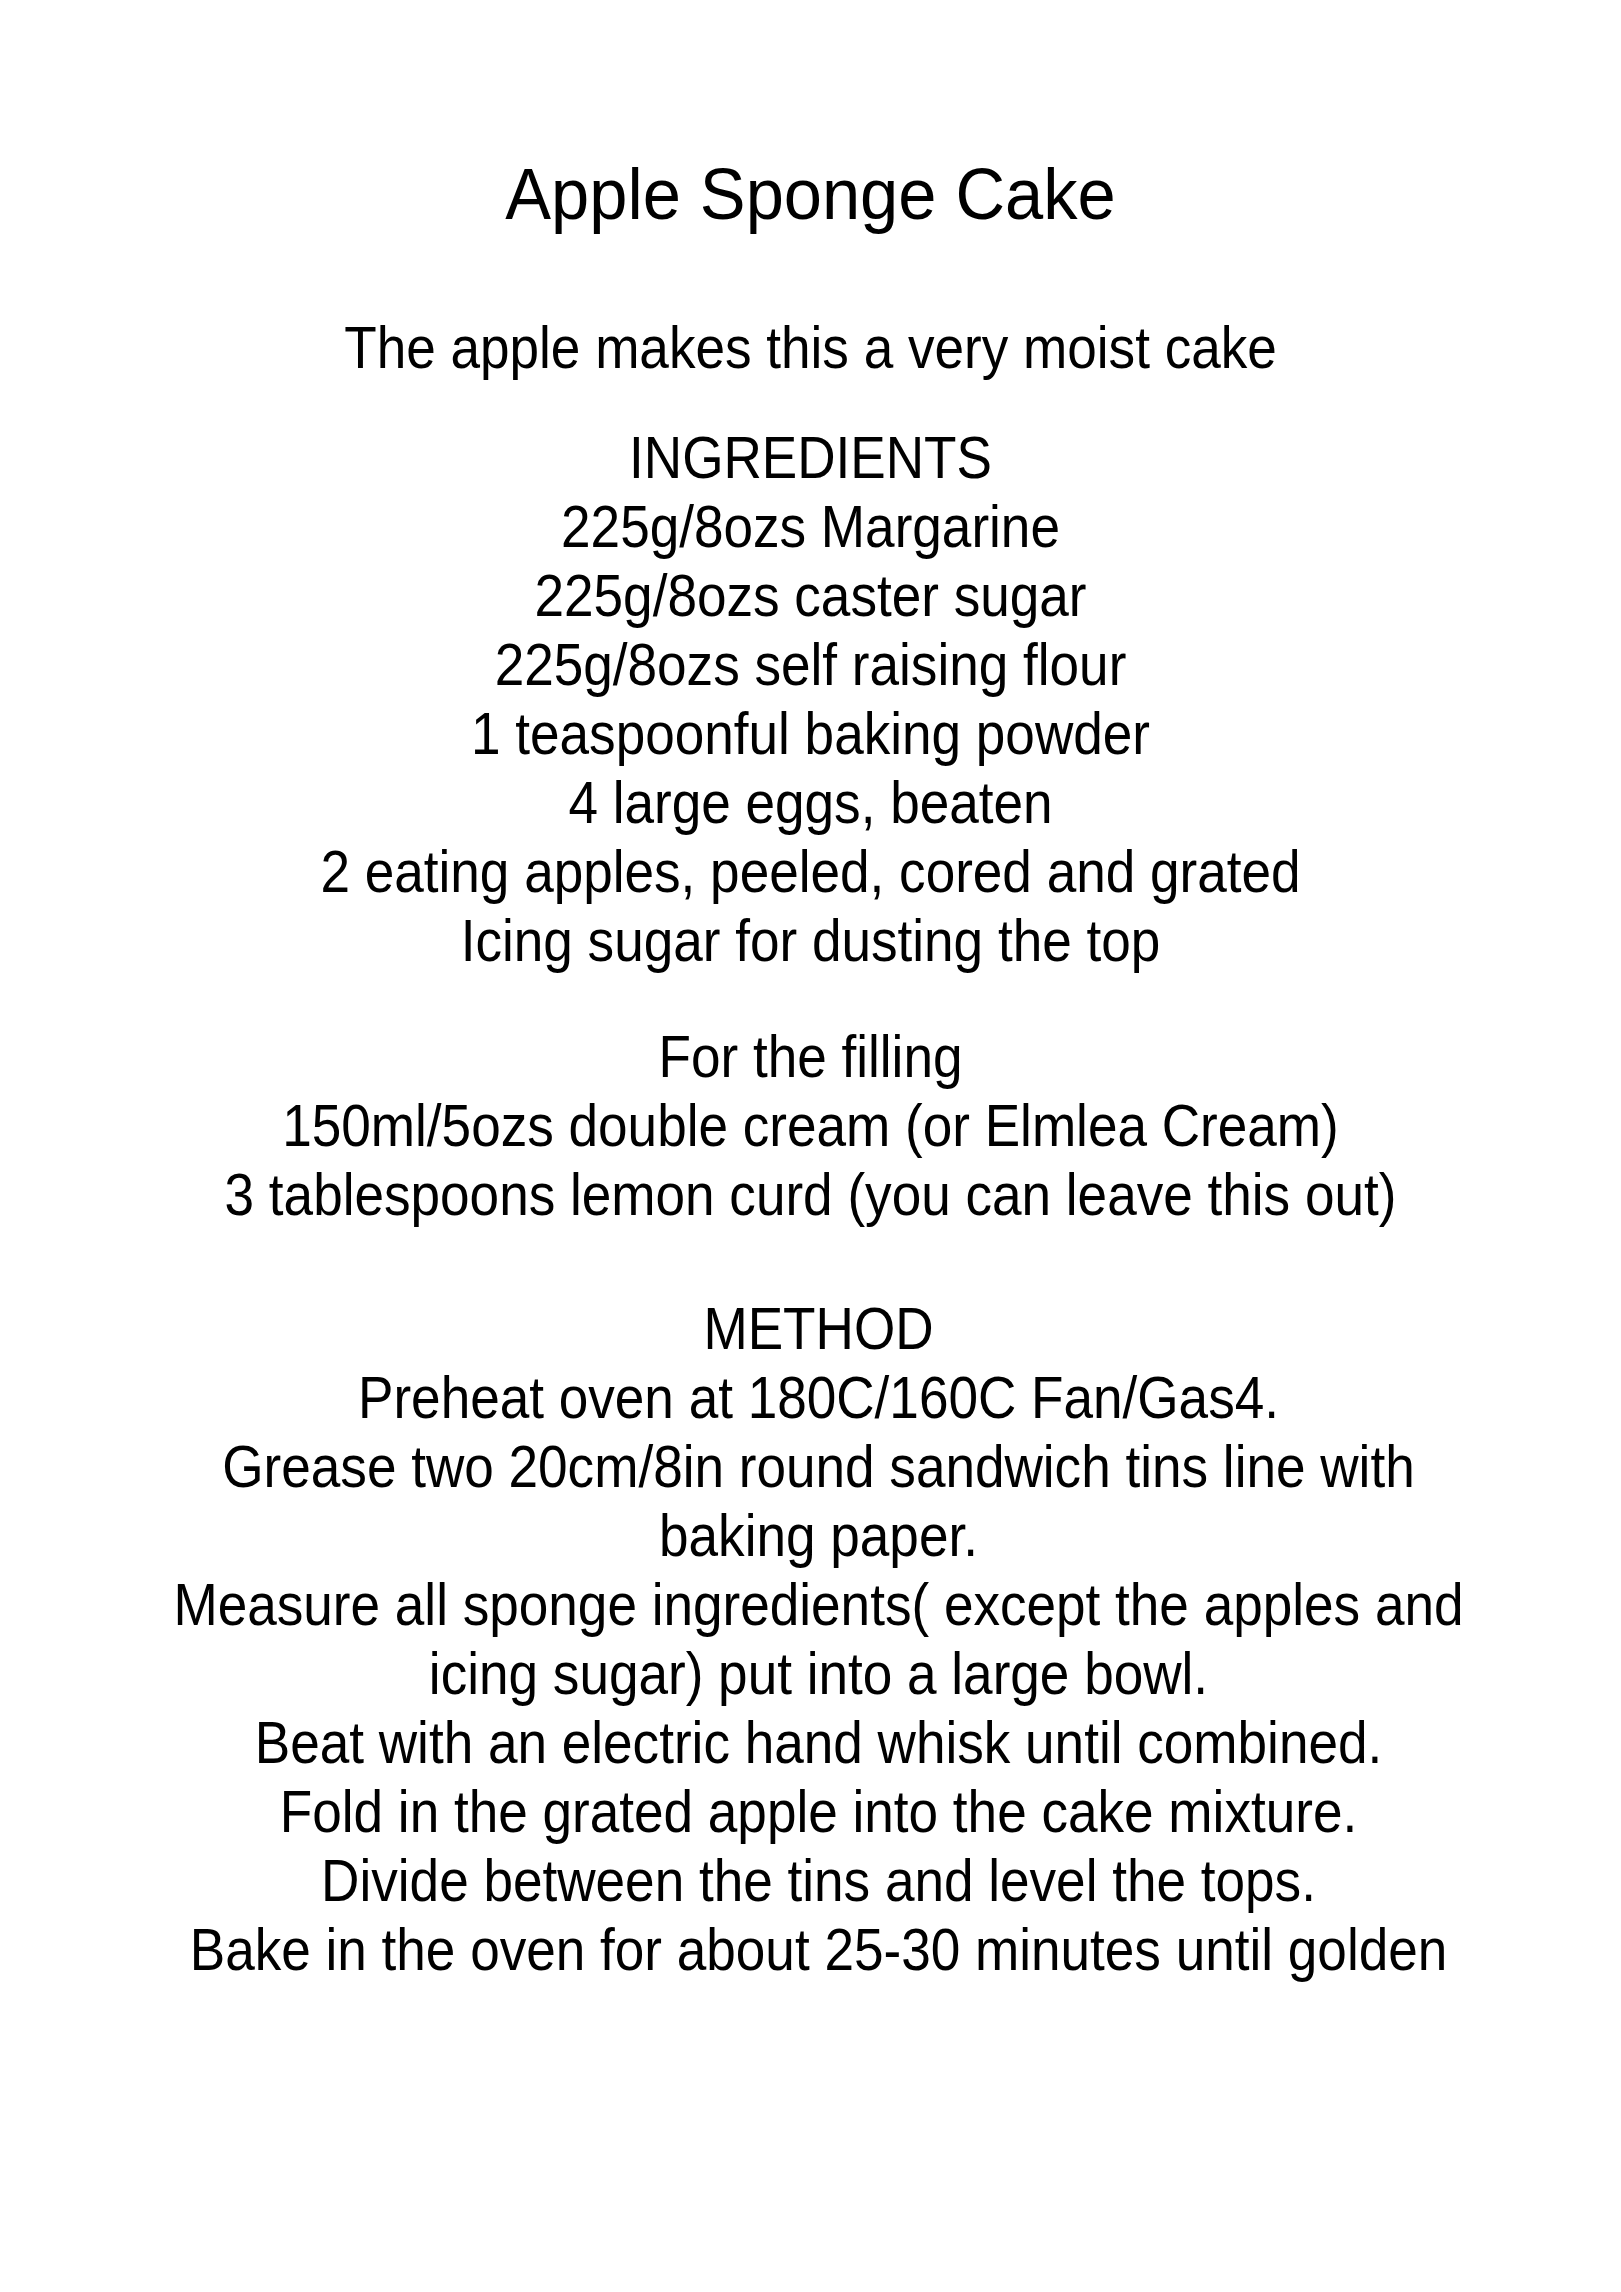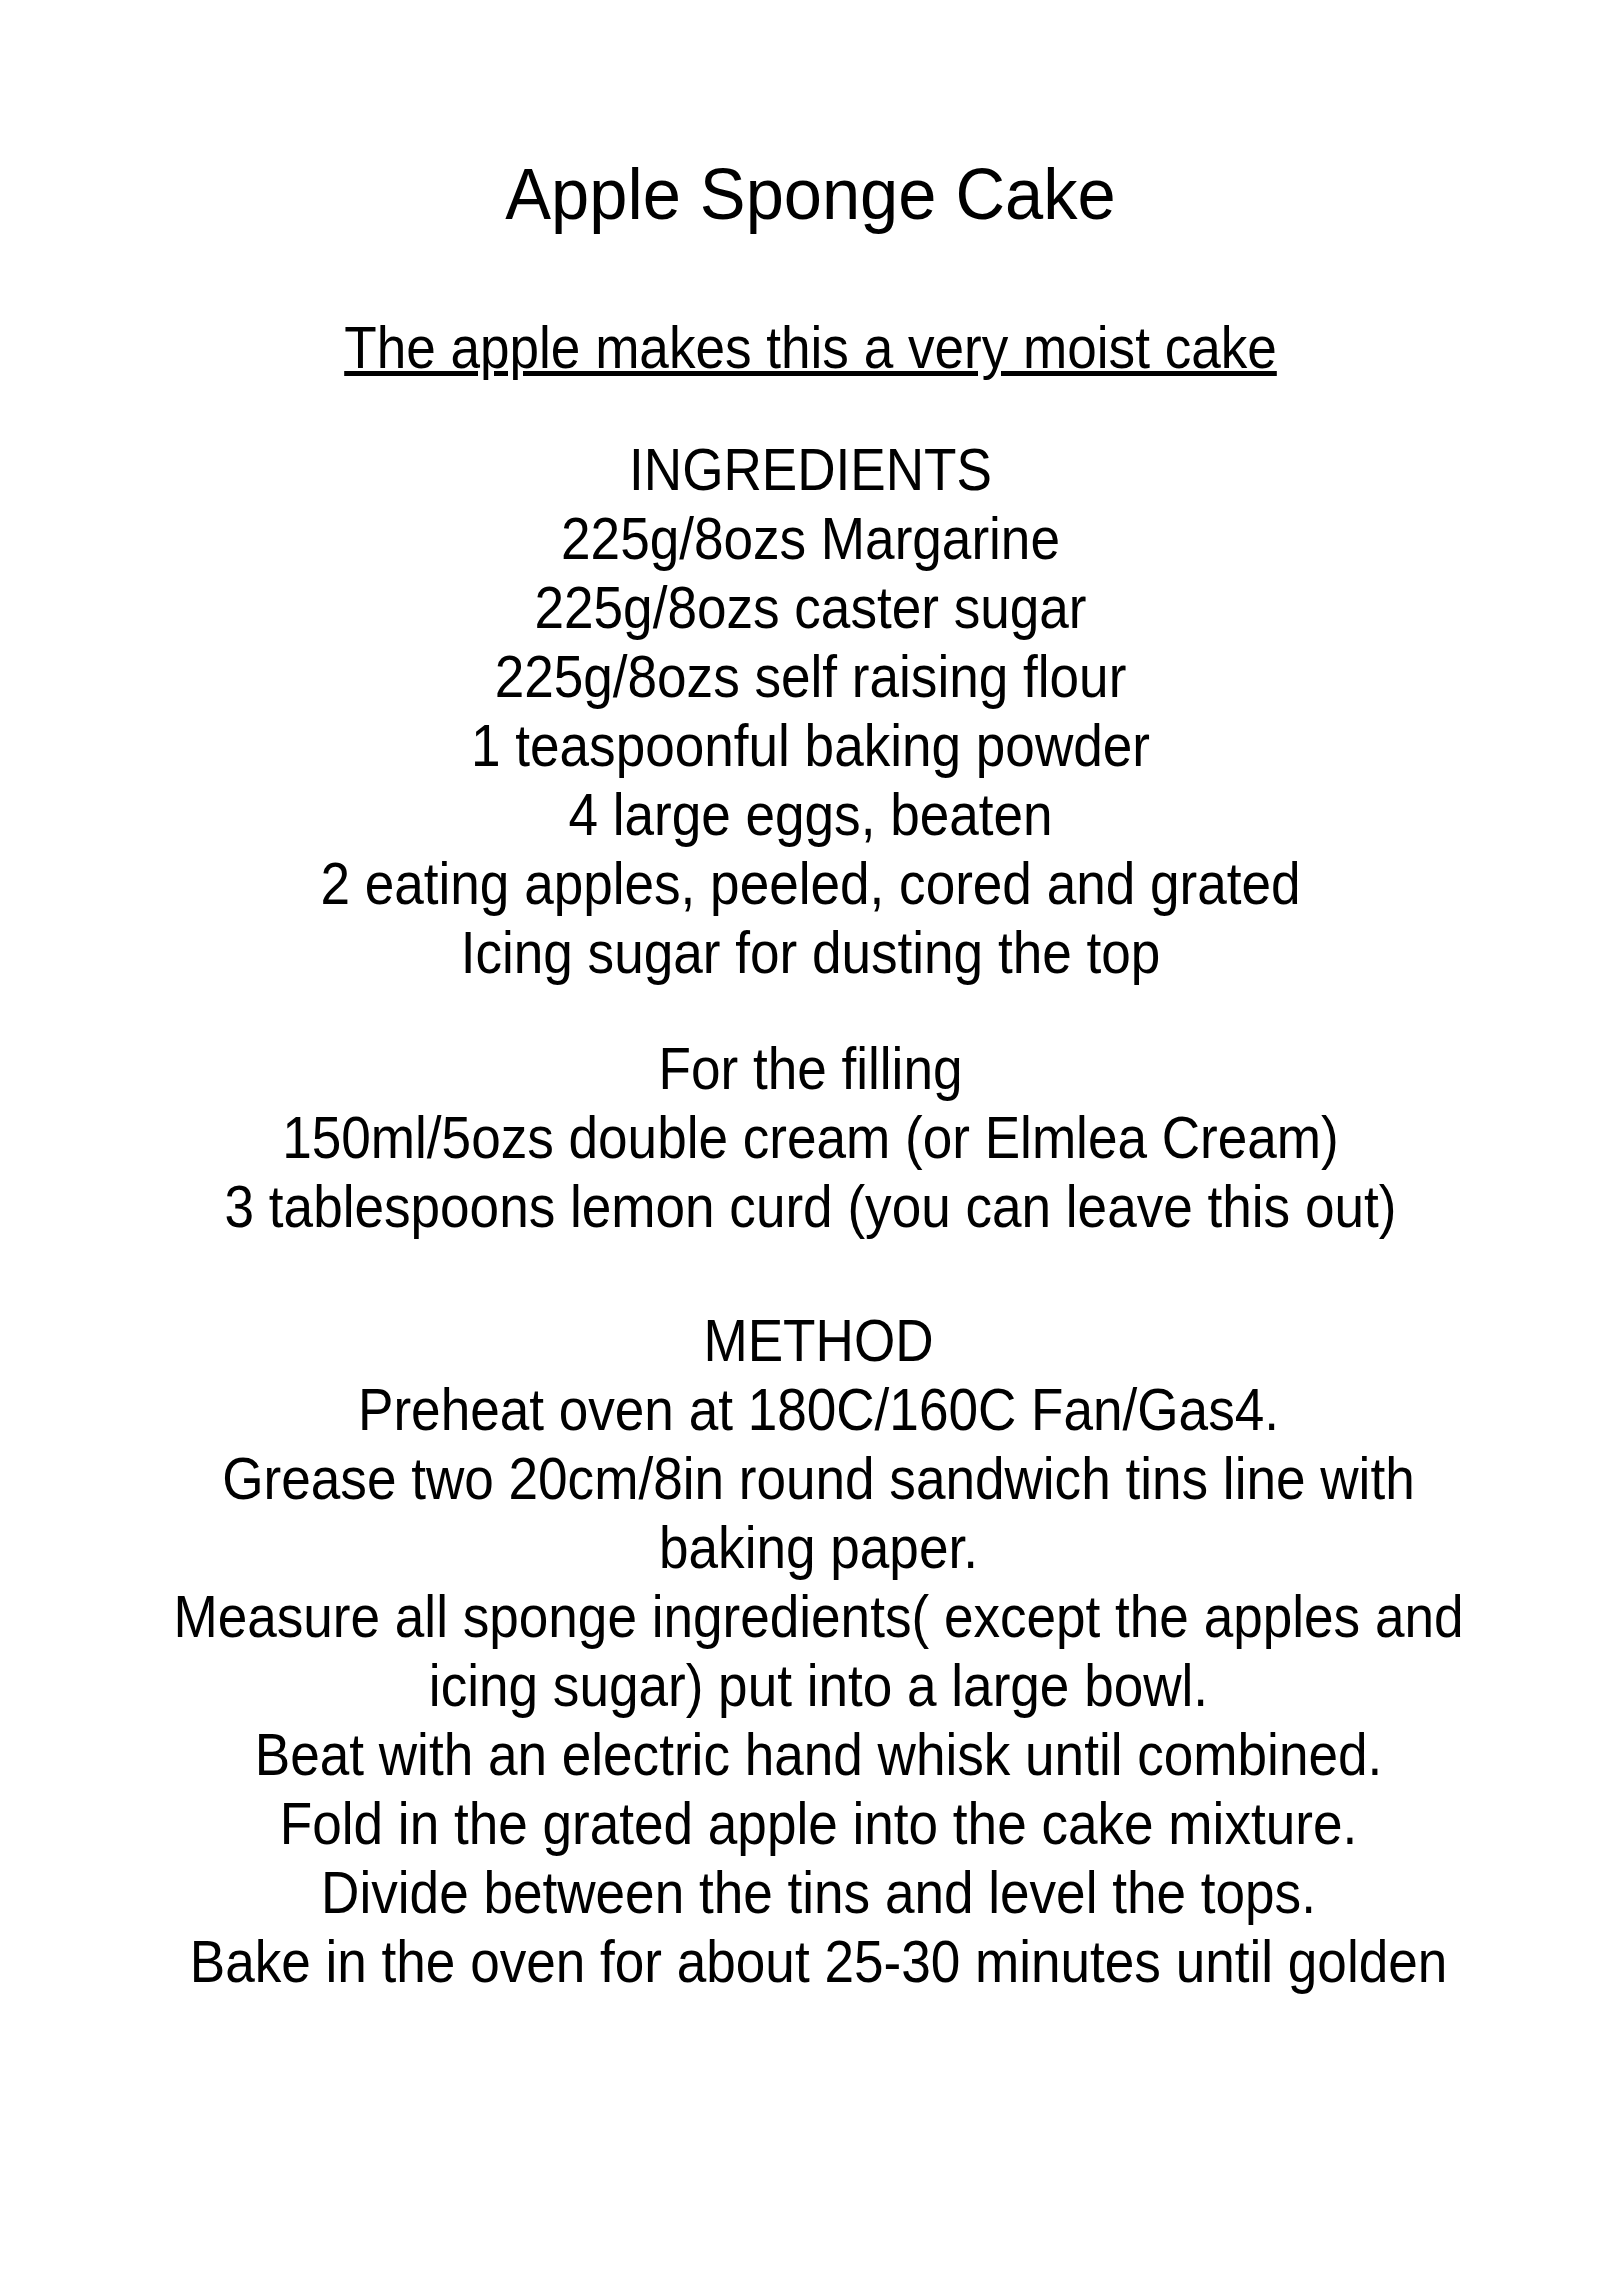--- a/index.html
+++ b/index.html
@@ -28,22 +28,22 @@
     white-space: nowrap;
   }
   .line {
     font-size: 59px;
     line-height: 69px;
     font-weight: 500;
     transform: scaleX(0.90);
     transform-origin: 50% 50%;
     white-space: nowrap;
   }
-  .subtitle-block   { margin-top: 74px; text-decoration: underline; }
-  .ingredients-block{ margin-top: 53px; text-align: center; }
+  .subtitle-block   { margin-top: 74px; }
+  .ingredients-block{ margin-top: 41px; text-align: center; }
   .filling-block    { margin-top: 47px; }
   .method-block     { margin-top: 65px; margin-left: 16px; }
 </style>
 </head>
 <body>
 
 <div class="page">
 
   <div class="title">Apple Sponge Cake</div>
 

